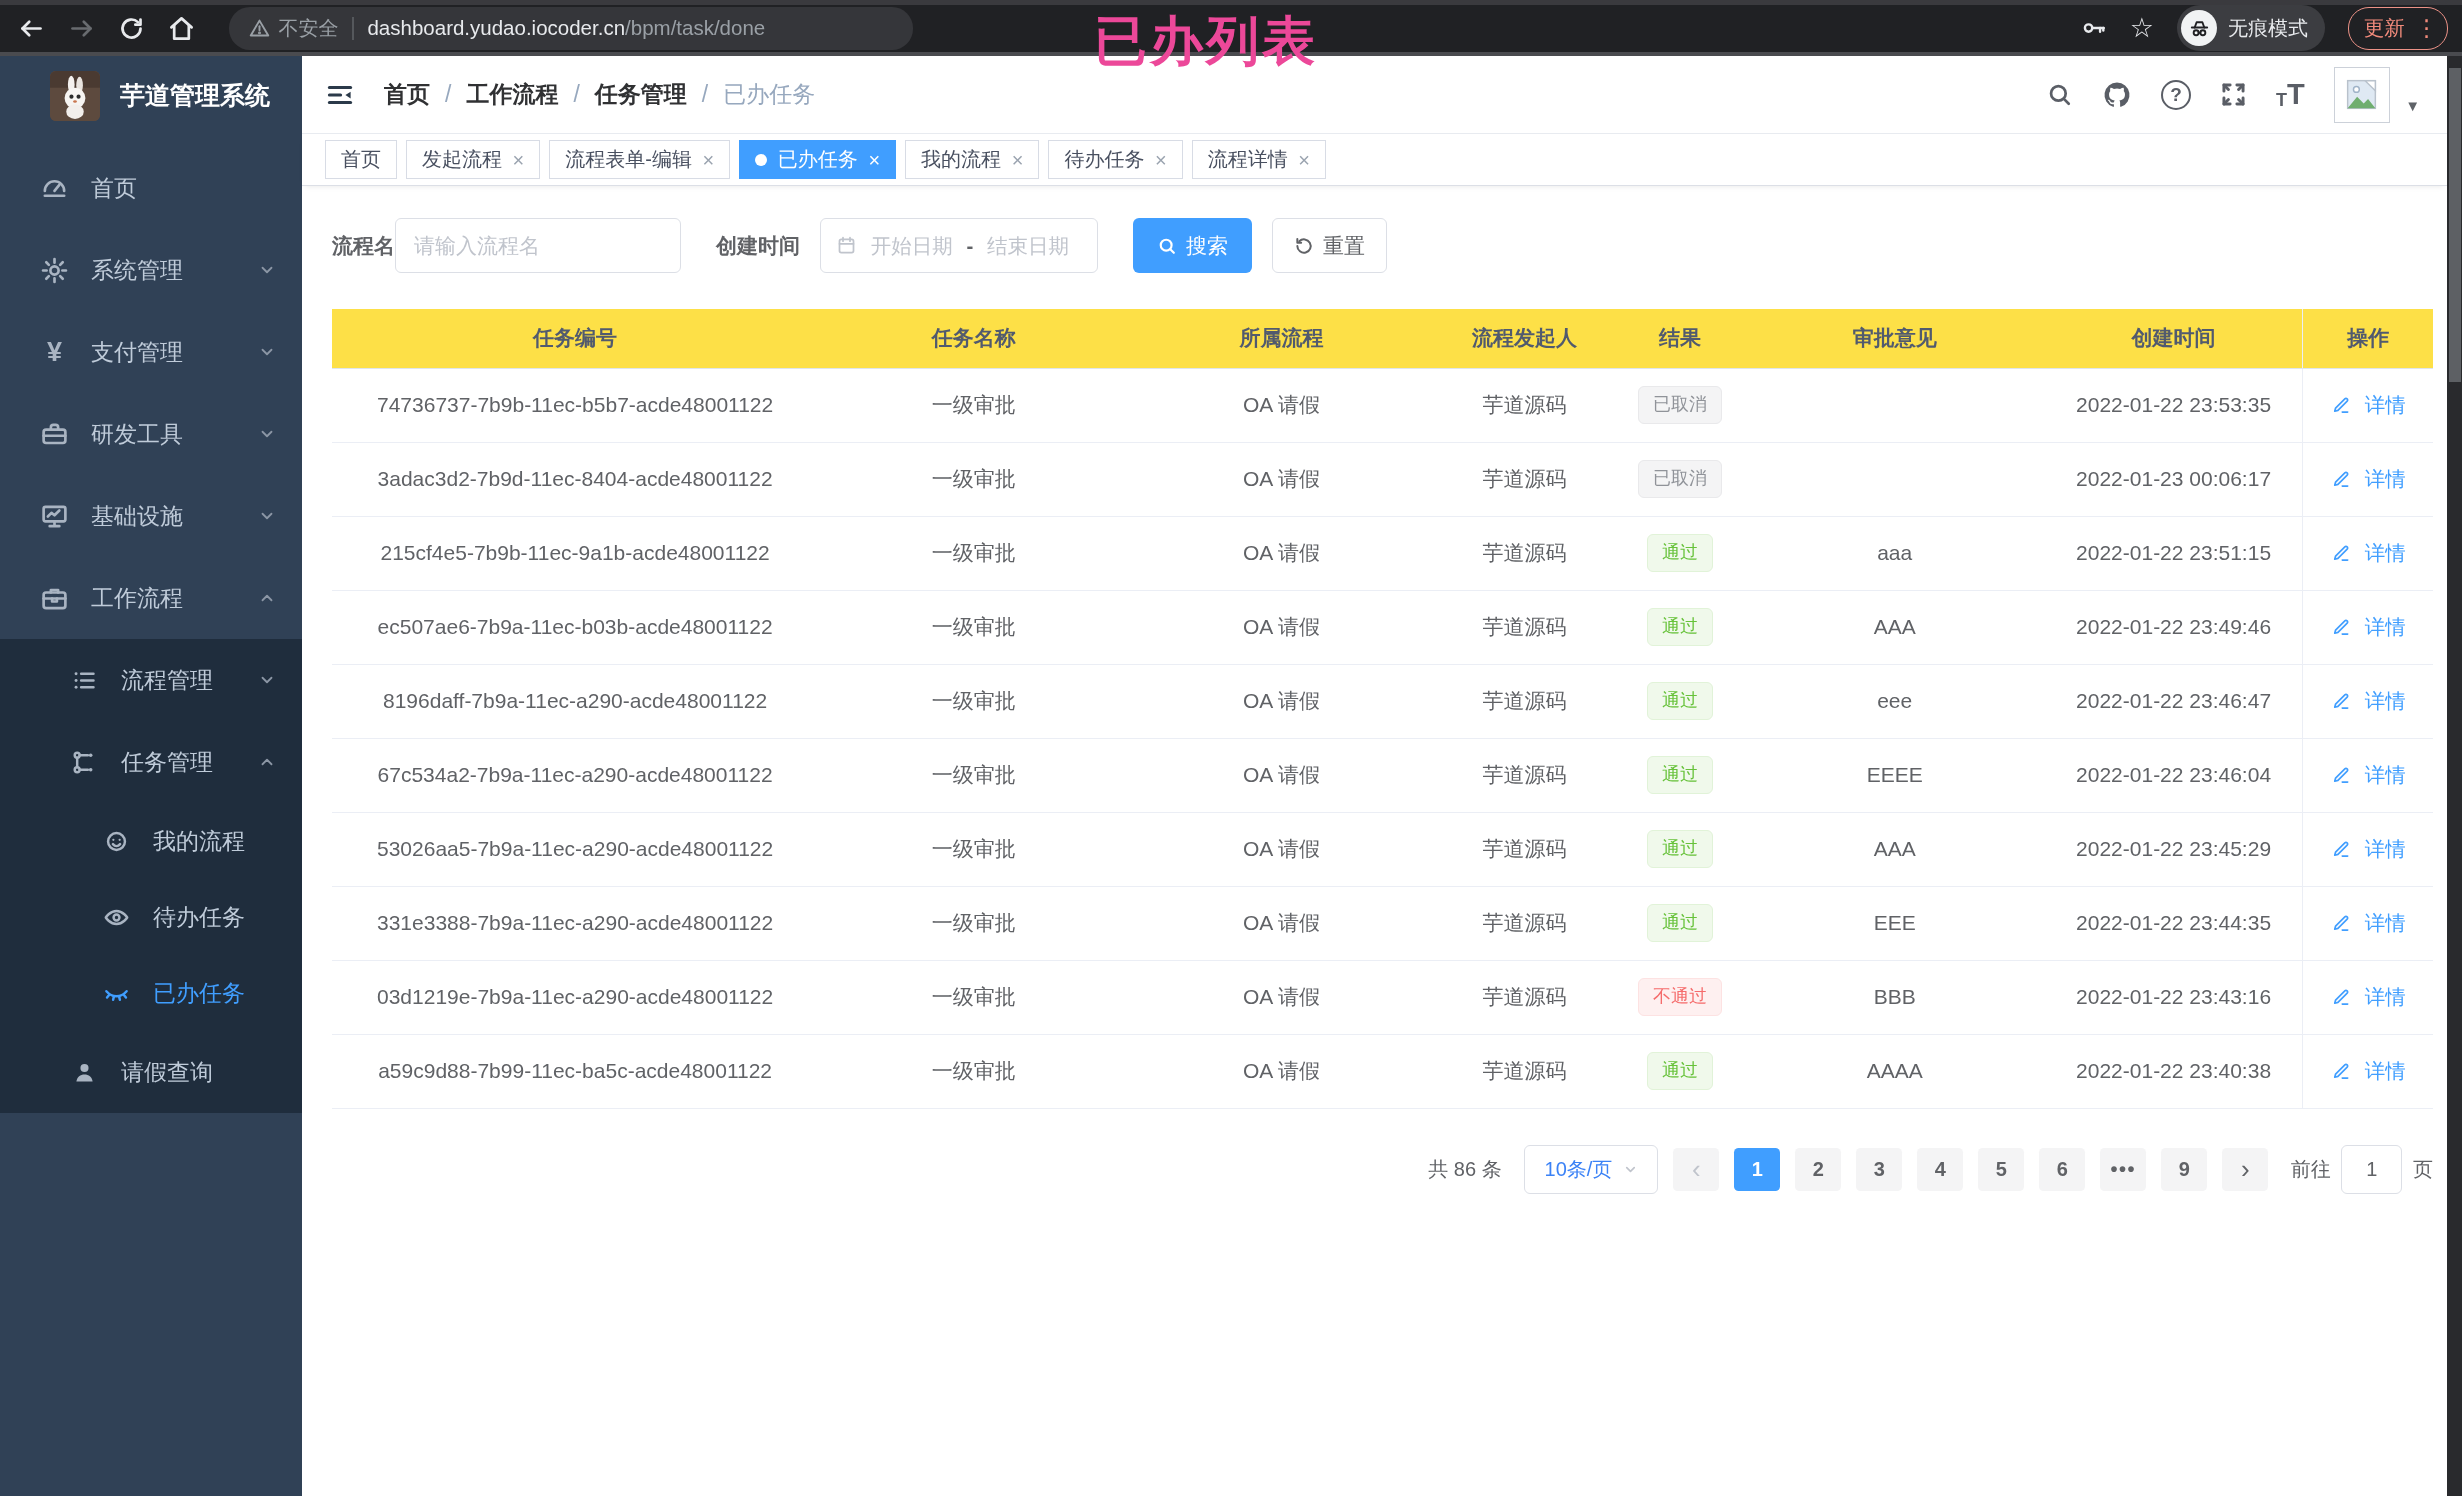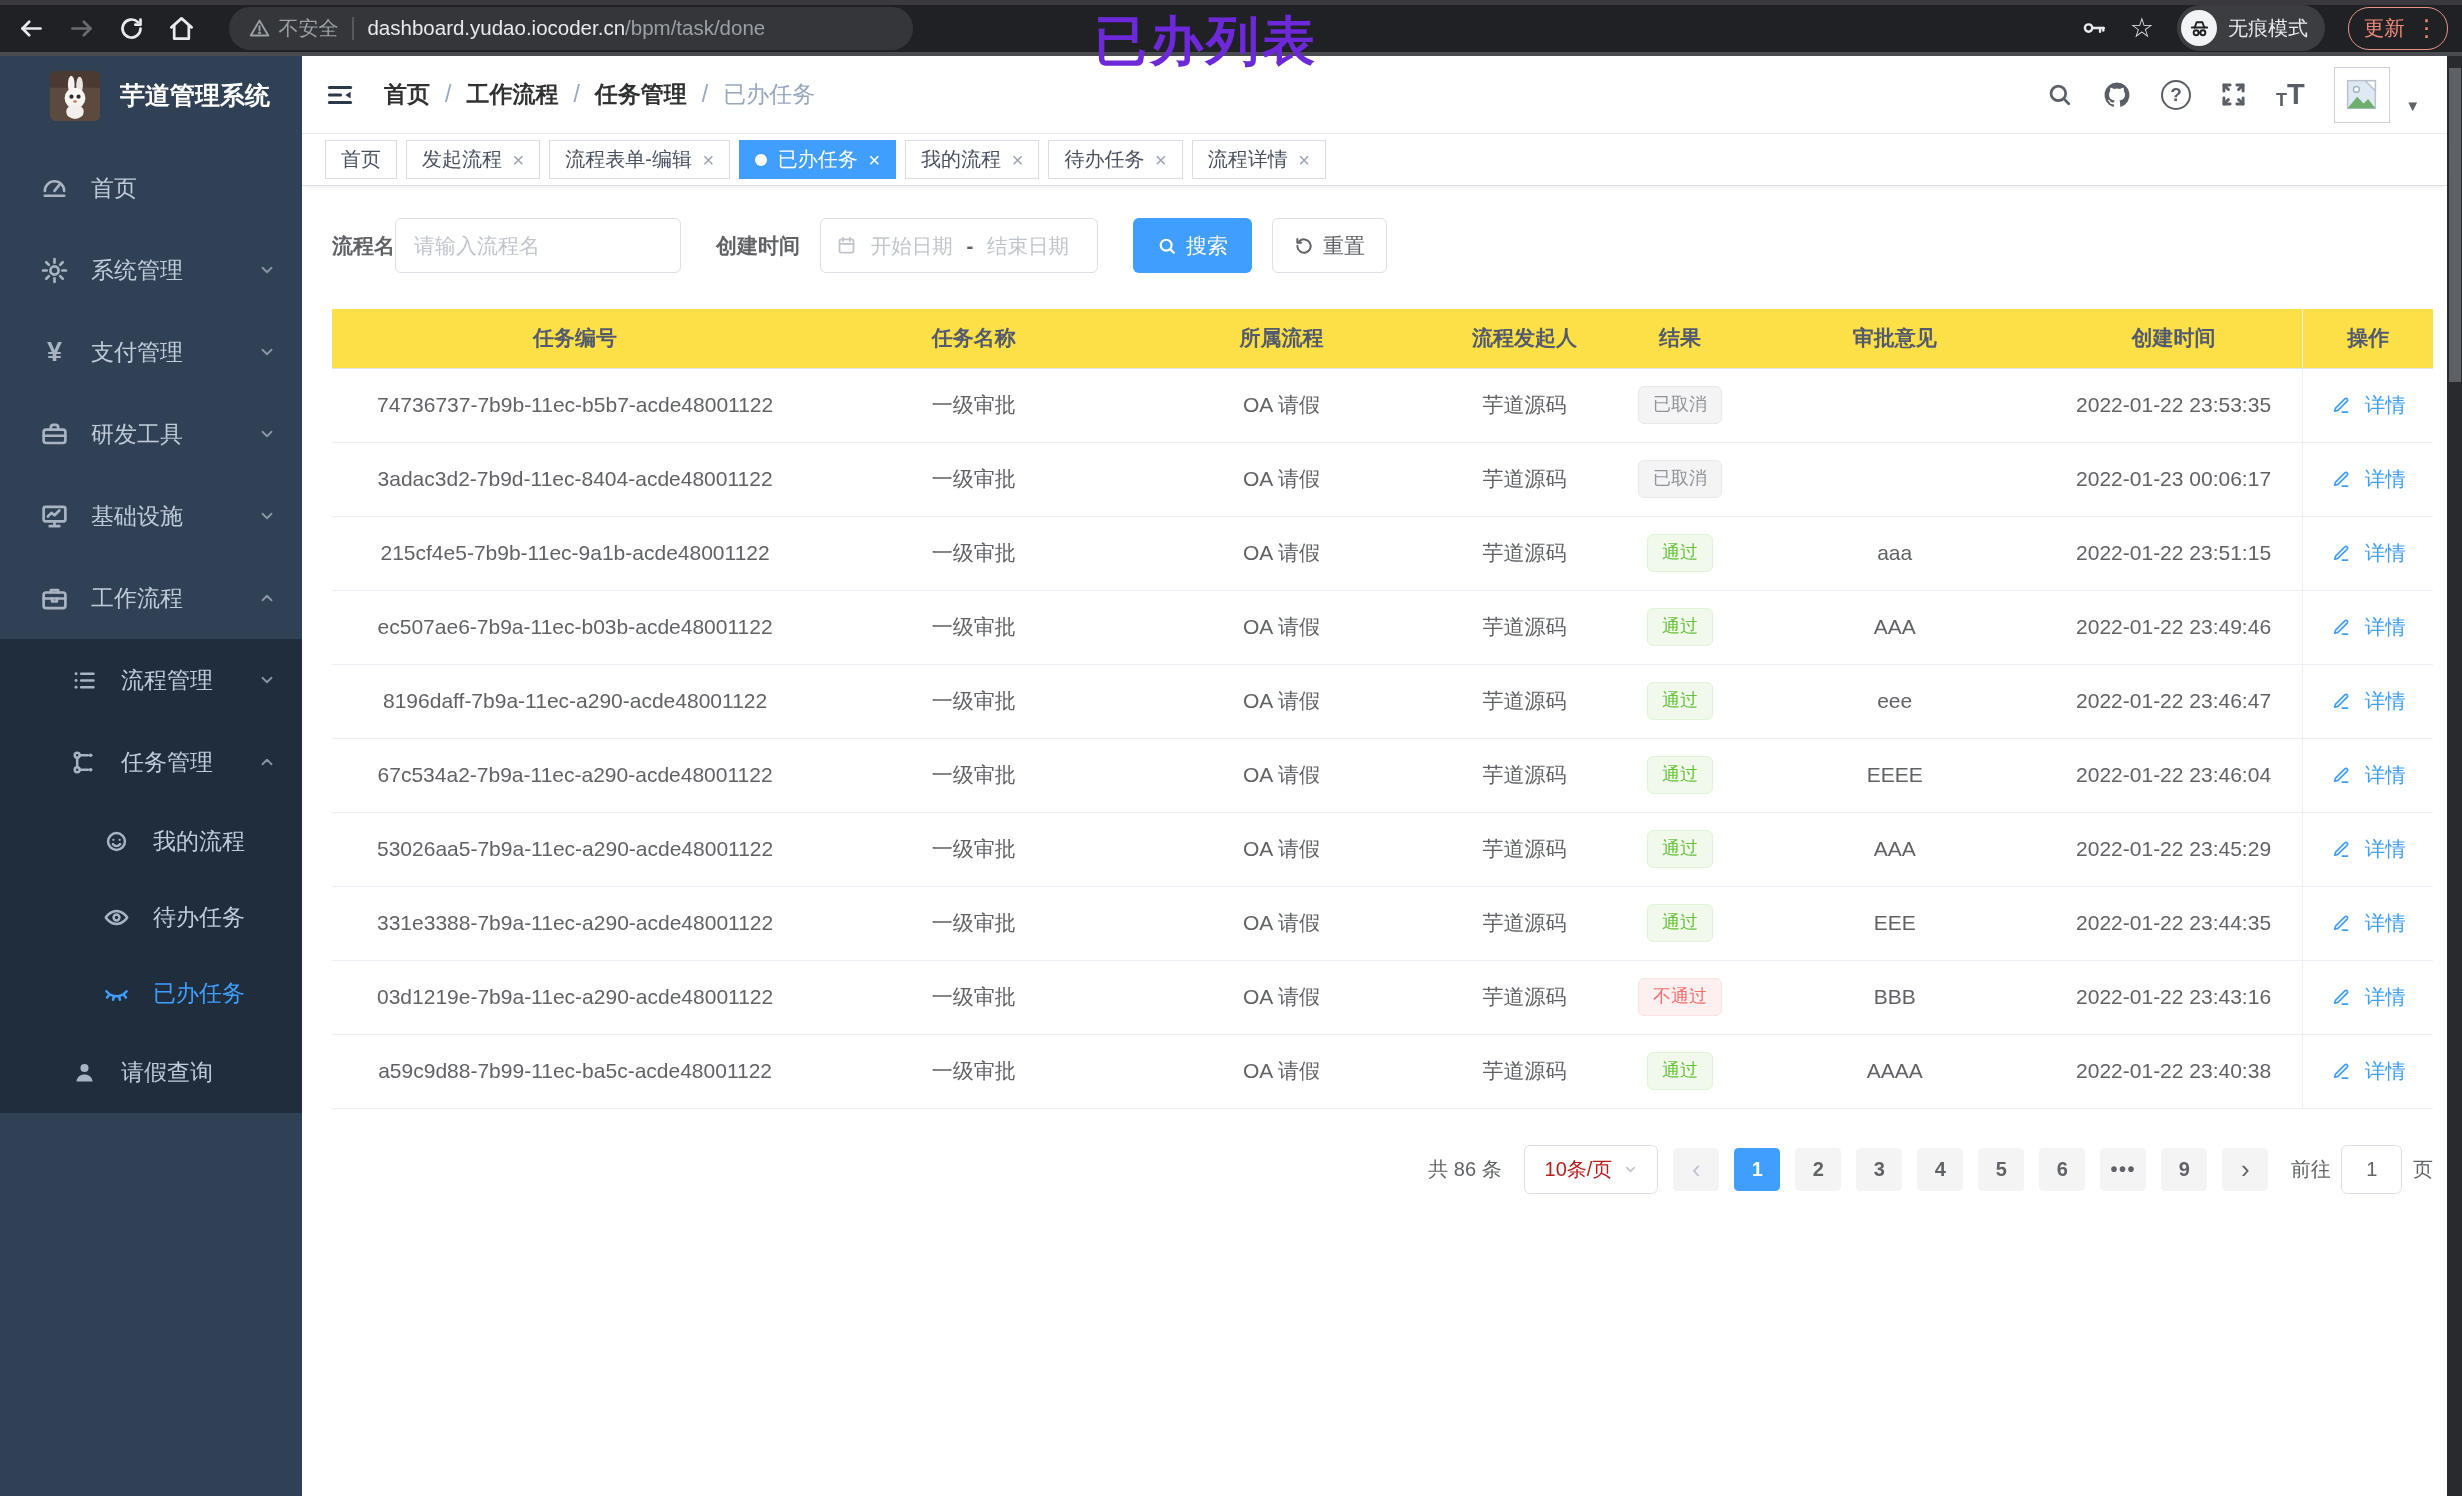--- a/index.html
+++ b/index.html
@@ -23,21 +23,21 @@
   .toolbar-spacer { flex:1; }
   .tb-right { display:flex; align-items:center; gap:23px; }
   .star { color:#e8eaed; font-size:27px; }
   .incog-chip { height:46px; border-radius:23px; background:#3c3d41; display:flex; align-items:center; gap:10.6px; padding:0 16.7px 0 4.6px; }
   .incog-circle { width:36px; height:36px; border-radius:50%; background:#f1f3f4; display:flex; align-items:center; justify-content:center; }
   .incog-label { color:#e8eaed; font-size:20px; }
   .update-pill { height:43px; border:1.5px solid #ec9287; border-radius:21px; display:flex; align-items:center; gap:10.6px; padding:0 9px 0 15px; color:#f18a7b; font-size:20.5px; }
   .update-pill .dots { font-size:23px; letter-spacing:0; }
 
   
-  .annotation { position:absolute; left:1094px; top:6px; font-size:53px; font-weight:700; color:#6d28d9; z-index:50; letter-spacing:3px; }
+  .annotation { position:absolute; left:1094px; top:6px; font-size:53px; font-weight:700; color:#ec4899; z-index:50; letter-spacing:3px; }
 
   
   .app { position:absolute; top:56px; left:0; right:15px; bottom:0; display:flex; background:#fff; }
 
   
   .sidebar { width:302px; background:#304156; flex-shrink:0; color:#bfcbd9; }
   .logo-row { height:79px; display:flex; align-items:center; padding-left:50px; }
   .logo-img { width:50px; height:50px; border-radius:6px; background:#5d4a3e; overflow:hidden; flex-shrink:0; }
   .logo-title { color:#fff; font-size:25px; font-weight:700; margin-left:20px; white-space:nowrap; }
   .menu { padding-top:12px; }
@@ -98,21 +98,21 @@
   .col-op { border-left:1.5px solid #ebeef5; }
   .tag { display:inline-block; padding:6px 13.7px; border-radius:6px; font-size:18px; line-height:1.3; border:1.5px solid transparent; }
   .tag-info    { color:#909399; background:#f4f4f5; border-color:#e9e9eb; }
   .tag-success { color:#67c23a; background:#f0f9eb; border-color:#e1f3d8; }
   .tag-danger  { color:#f56c6c; background:#fef0f0; border-color:#fde2e2; }
   .act-link { color:#409eff; display:inline-flex; align-items:center; gap:14px; cursor:pointer; font-size:20.5px; }
 
   
   .pagination { width:2101px; margin-top:36px; display:flex; justify-content:flex-end; align-items:center; gap:15px; font-size:20px; color:#606266; }
   .pg-total { margin-right:7.6px; }
-  .pg-size { width:134px; height:49px; border:1.5px solid #dcdfe6; border-radius:6px; display:flex; align-items:center; justify-content:center; gap:10.6px; color:#b91c1c; cursor:pointer; }
+  .pg-size { width:134px; height:49px; border:1.5px solid #dcdfe6; border-radius:6px; display:flex; align-items:center; justify-content:center; gap:10.6px; color:#3b82f6; cursor:pointer; }
   .pg-size .caret { color:#c0c4cc; }
   .pg-btn { min-width:46px; height:43px; background:#f4f4f5; border-radius:4.6px; display:flex; align-items:center; justify-content:center; font-size:20px; font-weight:600; color:#606266; cursor:pointer; padding:0 6px; }
   .pg-btn.arrow { font-size:26px; font-weight:400; }
   .pg-btn.prev { color:#c0c4cc; }
   .pg-btn.active { background:#409eff; color:#fff; }
   .pg-btn.more { letter-spacing:1.5px; font-weight:700; }
   .pg-goto { display:flex; align-items:center; gap:10.6px; margin-left:7.6px; }
   .goto-input { width:61px; height:49px; border:1.5px solid #dcdfe6; border-radius:6px; text-align:center; font-size:20px; color:#606266; outline:none; font-family:inherit; }
 
   

